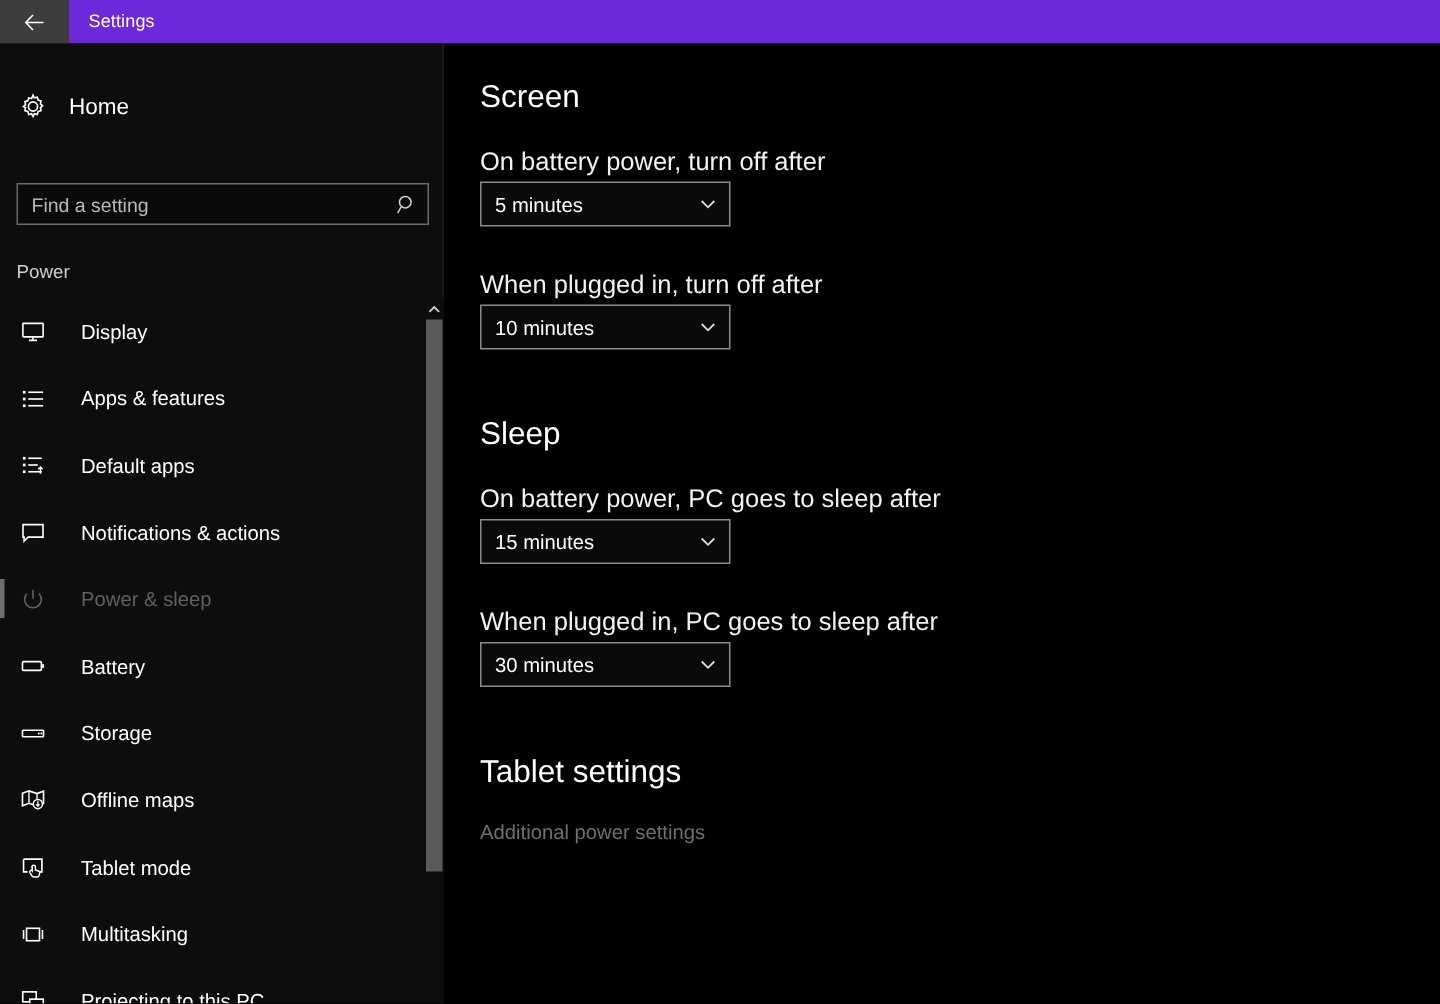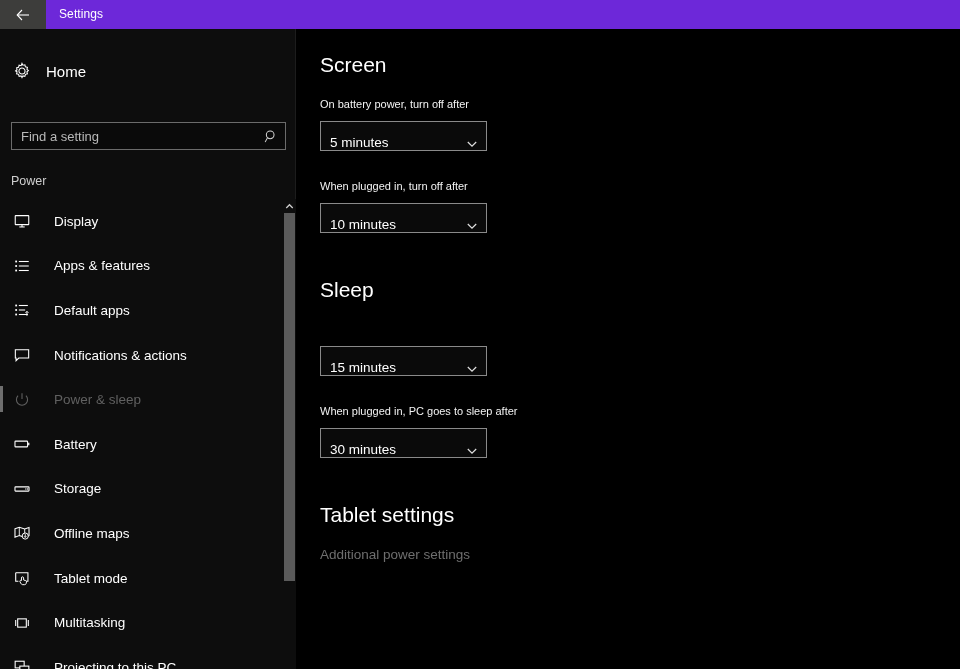--- a/index.html
+++ b/index.html
@@ -197,33 +197,33 @@
   .section-title {
     position: absolute;
     left: 23px;
     font-size: 21px;
     font-weight: normal;
     color: #ffffff;
   }
   .field-label {
     position: absolute;
     left: 23px;
-    font-size: 11px;
+    font-size: 17px;
     color: #f2f2f2;
   }
 
   .dropdown {
     position: absolute;
     left: 23px;
     width: 167px;
     height: 30px;
     background: #0a0a0a;
     border: 1px solid #8a8a8a;
     display: flex;
-    align-items: flex-end;
+    align-items: center;
     justify-content: space-between;
     cursor: default;
   }
   .dropdown-value {
     font-size: 13.5px;
     color: #ffffff;
     padding-left: 9px;
   }
   .dropdown-caret {
     width: 28px;
@@ -465,20 +465,21 @@
       <span class="dropdown-value">10 minutes</span>
       <span class="dropdown-caret">
         <svg width="12" height="12" viewBox="0 0 12 12">
           <path d="M1.8 4 L6 8.2 L10.2 4" fill="none" stroke="#e0e0e0" stroke-width="1.2"></path>
         </svg>
       </span>
     </div>
 
     <div class="section-title pos-sleep-h">Sleep</div>
 
+    <div class="field-label pos-sleep-l1">On battery power, PC goes to sleep after</div>
     <div class="dropdown pos-sleep-d1">
       <span class="dropdown-value">15 minutes</span>
       <span class="dropdown-caret">
         <svg width="12" height="12" viewBox="0 0 12 12">
           <path d="M1.8 4 L6 8.2 L10.2 4" fill="none" stroke="#e0e0e0" stroke-width="1.2"></path>
         </svg>
       </span>
     </div>
 
     <div class="field-label pos-sleep-l2">When plugged in, PC goes to sleep after</div>

